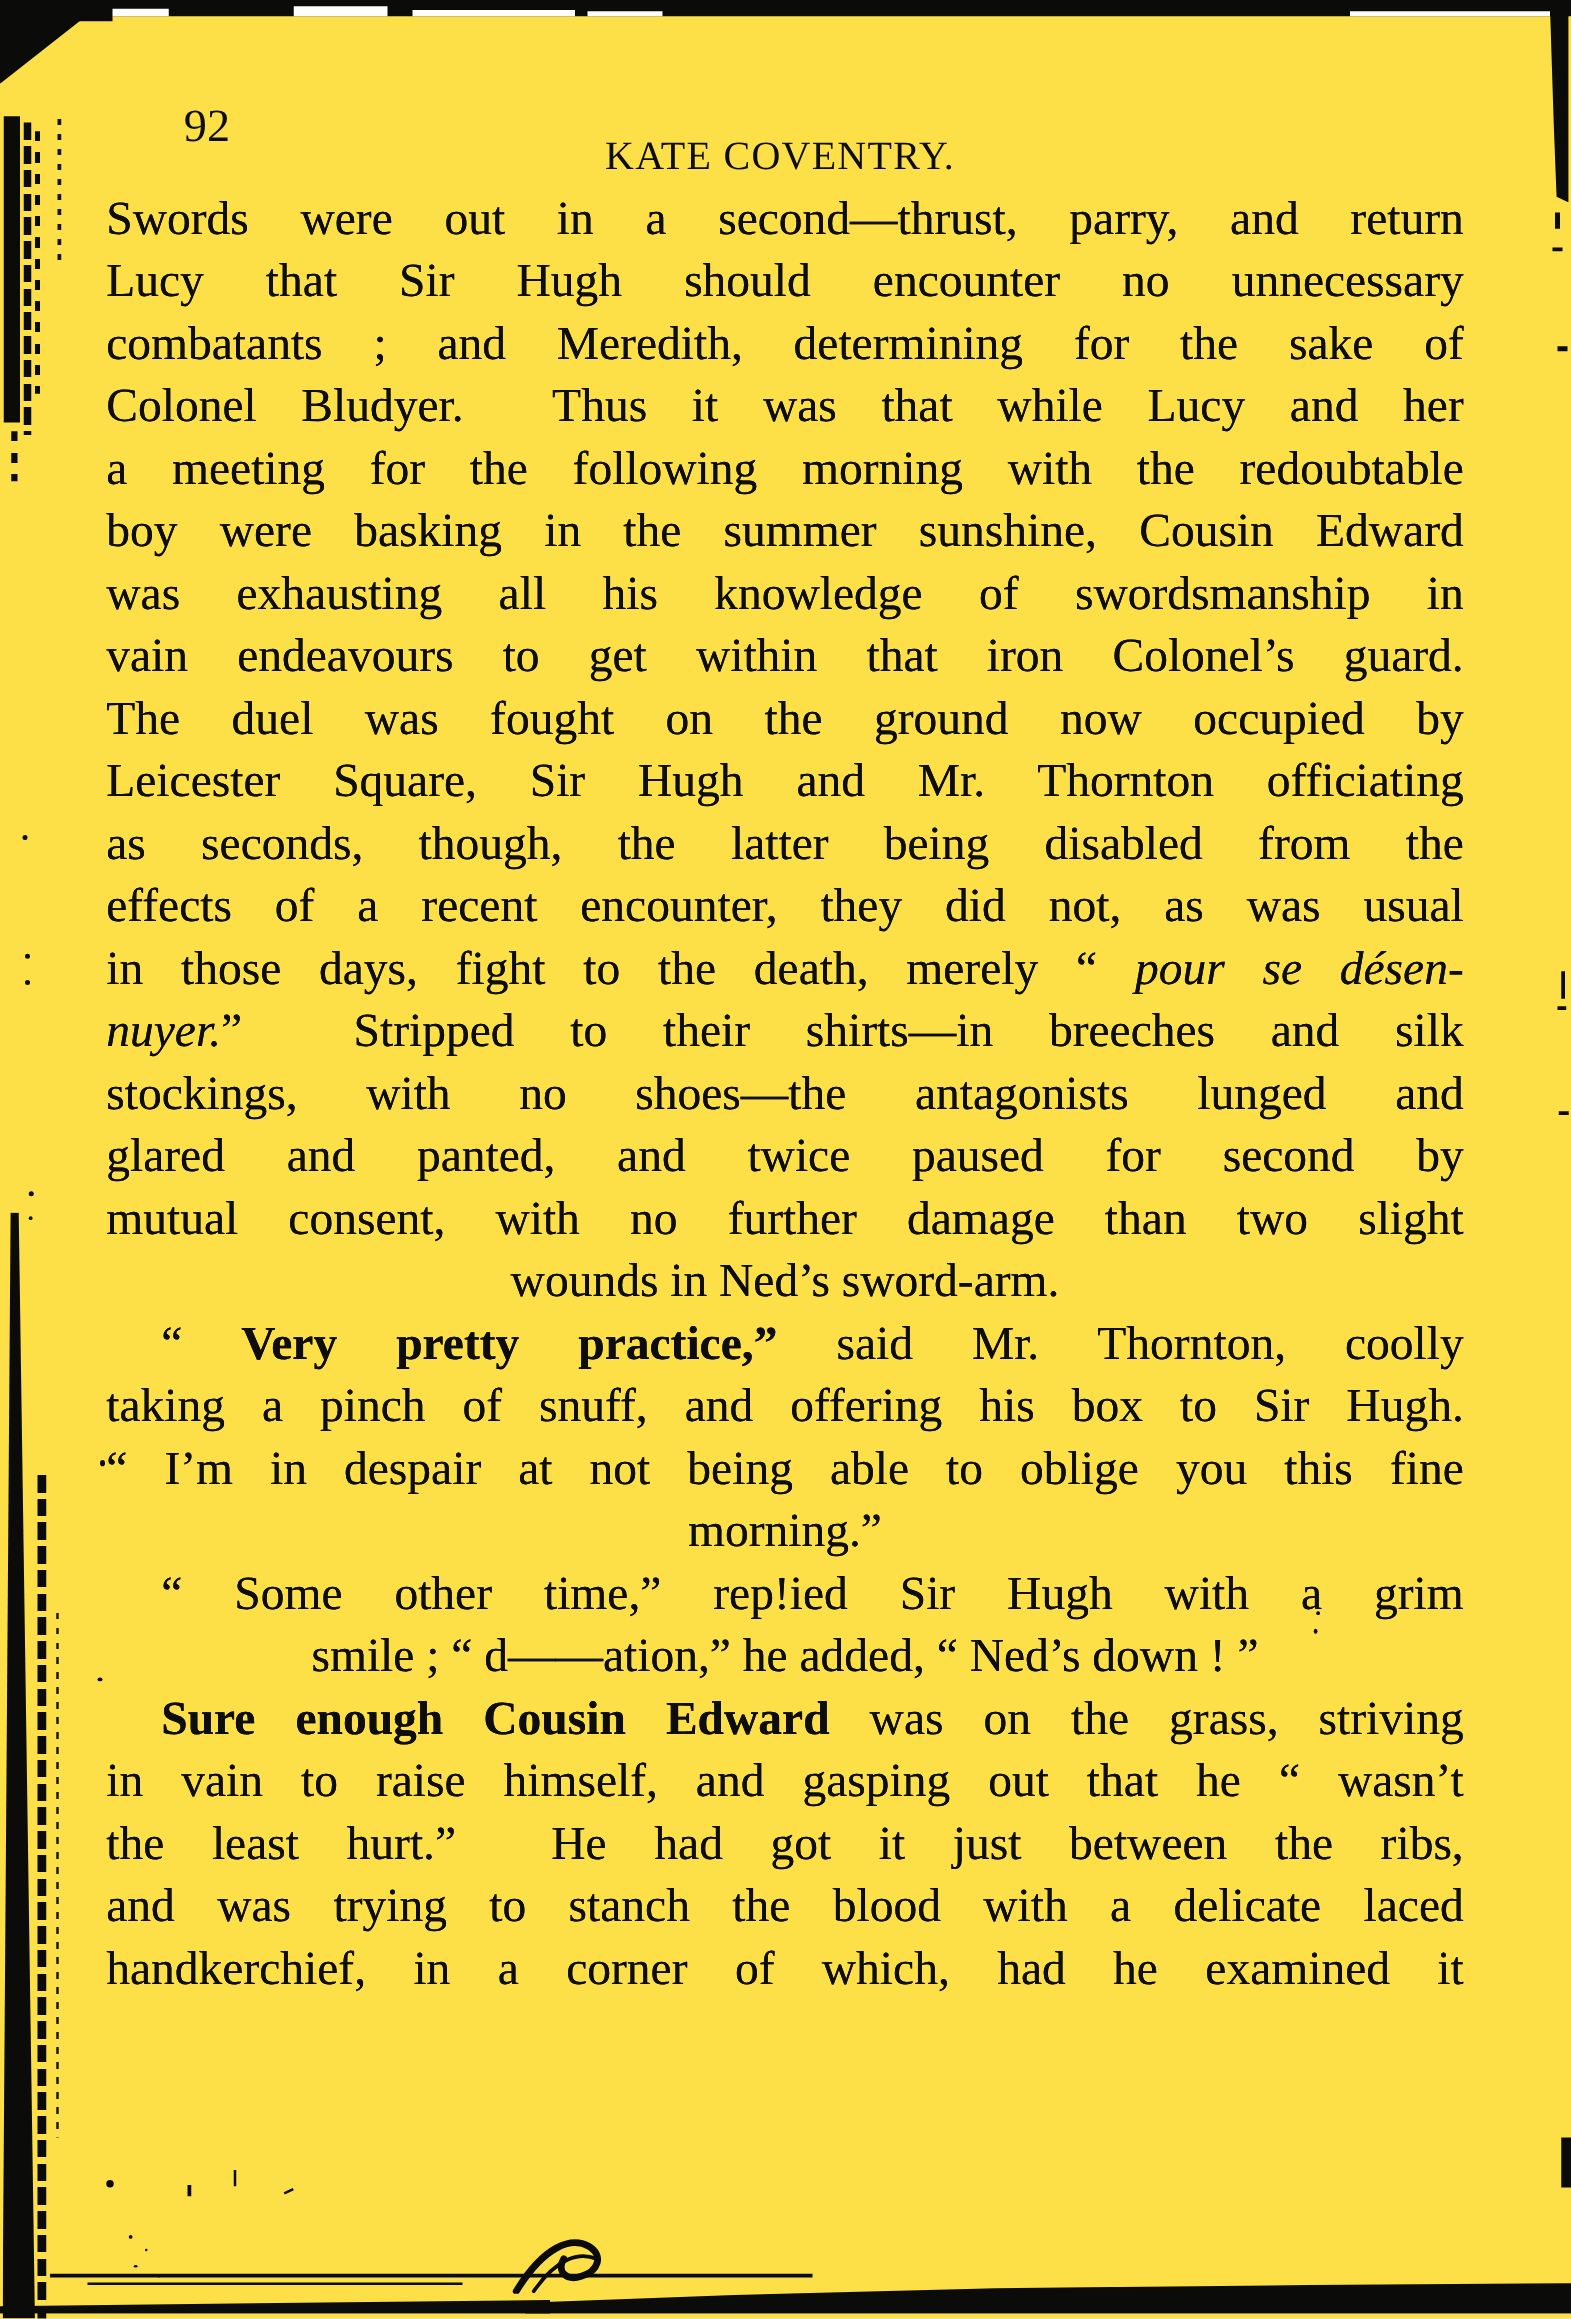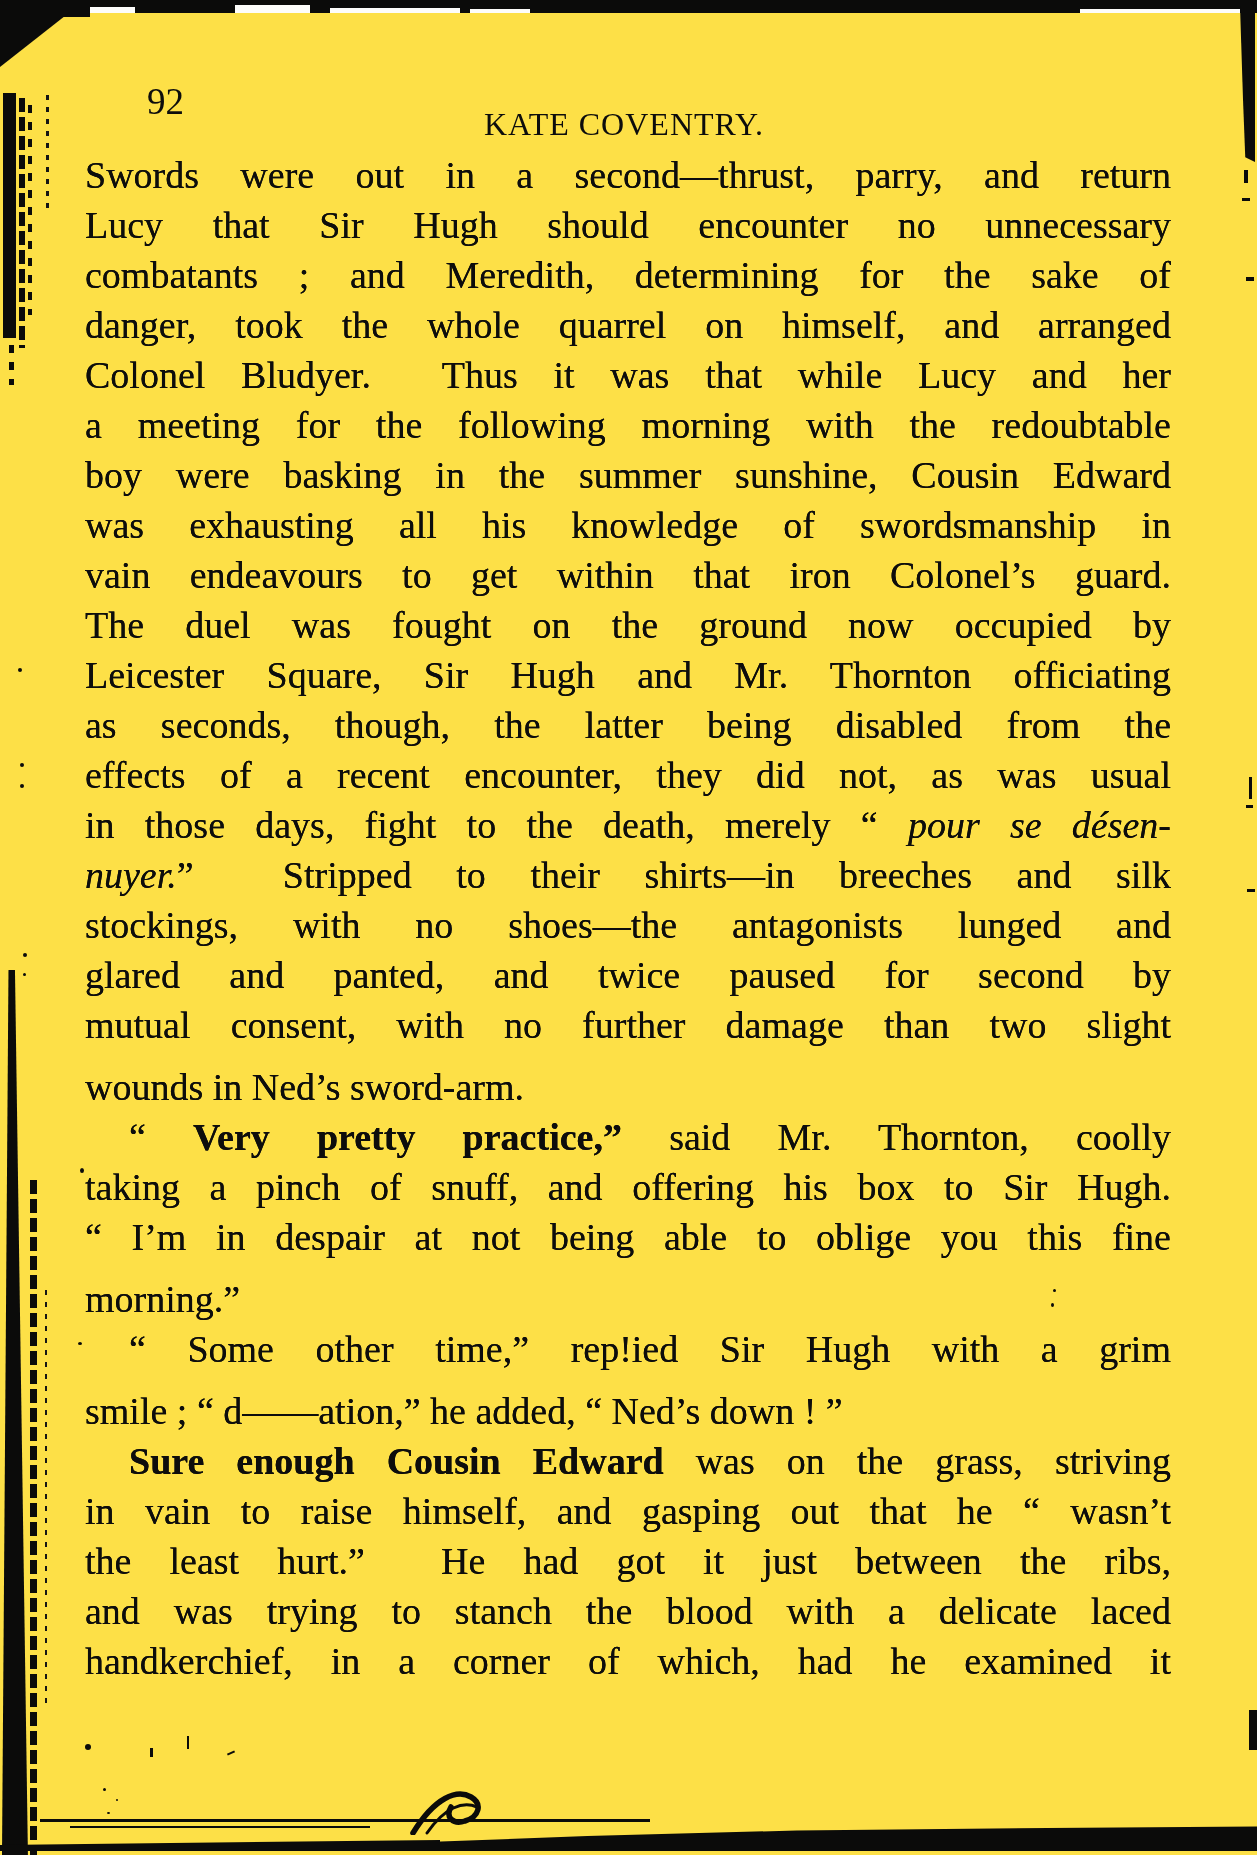--- a/index.html
+++ b/index.html
@@ -17,21 +17,21 @@
 
   #page-number { position:absolute; left:147px; top:80px; font-size:37px; }
   #running-title { position:absolute; left:484px; top:74px; font-size:32px; letter-spacing:1px;margin-top:32px; }
 
   #body-lines {
     position:absolute; left:85px; top:150px; width:1086px;
     font-size:38px; text-shadow:0 0 .5px currentColor;
   }
   .line { height:50px; line-height:50px; text-align:justify; overflow:hidden;font-family:Liberation Serif, serif; }
   .line::after { content:""; display:inline-block; width:100%; height:0; line-height:0; vertical-align:top; }
-  .line.noj { text-align:left;margin-top:12px; }
+  .line.noj { text-align:center; }
   .line.noj::after { content:none; }
   .line.ind { text-indent:44px; }
   .i { font-style:italic; }
   .b { font-weight:bold; }
 </style>
 </head>
 <body>
 
 <div class="page">
 
@@ -90,21 +90,20 @@
 
   <header>
     <span id="page-number">92</span>
     <span id="running-title">KATE COVENTRY.</span>
   </header>
 
   <main id="body-lines">
       <div class="line">Swords were out in a second—thrust, parry, and return</div>
       <div class="line">Lucy that Sir Hugh should encounter no unnecessary</div>
       <div class="line">combatants ; and Meredith, determining for the sake of</div>
-      <div class="line">danger, took the whole quarrel on himself, and arranged</div>
       <div class="line">Colonel Bludyer.&nbsp; Thus it was that while Lucy and her</div>
       <div class="line">a meeting for the following morning with the redoubtable</div>
       <div class="line">boy were basking in the summer sunshine, Cousin Edward</div>
       <div class="line">was exhausting all his knowledge of swordsmanship in</div>
       <div class="line">vain endeavours to get within that iron Colonel’s guard.</div>
       <div class="line">The duel was fought on the ground now occupied by</div>
       <div class="line">Leicester Square, Sir Hugh and Mr. Thornton officiating</div>
       <div class="line">as seconds, though, the latter being disabled from the</div>
       <div class="line">effects of a recent encounter, they did not, as was usual</div>
       <div class="line"><span>in those days, fight to the death, merely “ </span><span class="i">pour se désen-</span></div>

